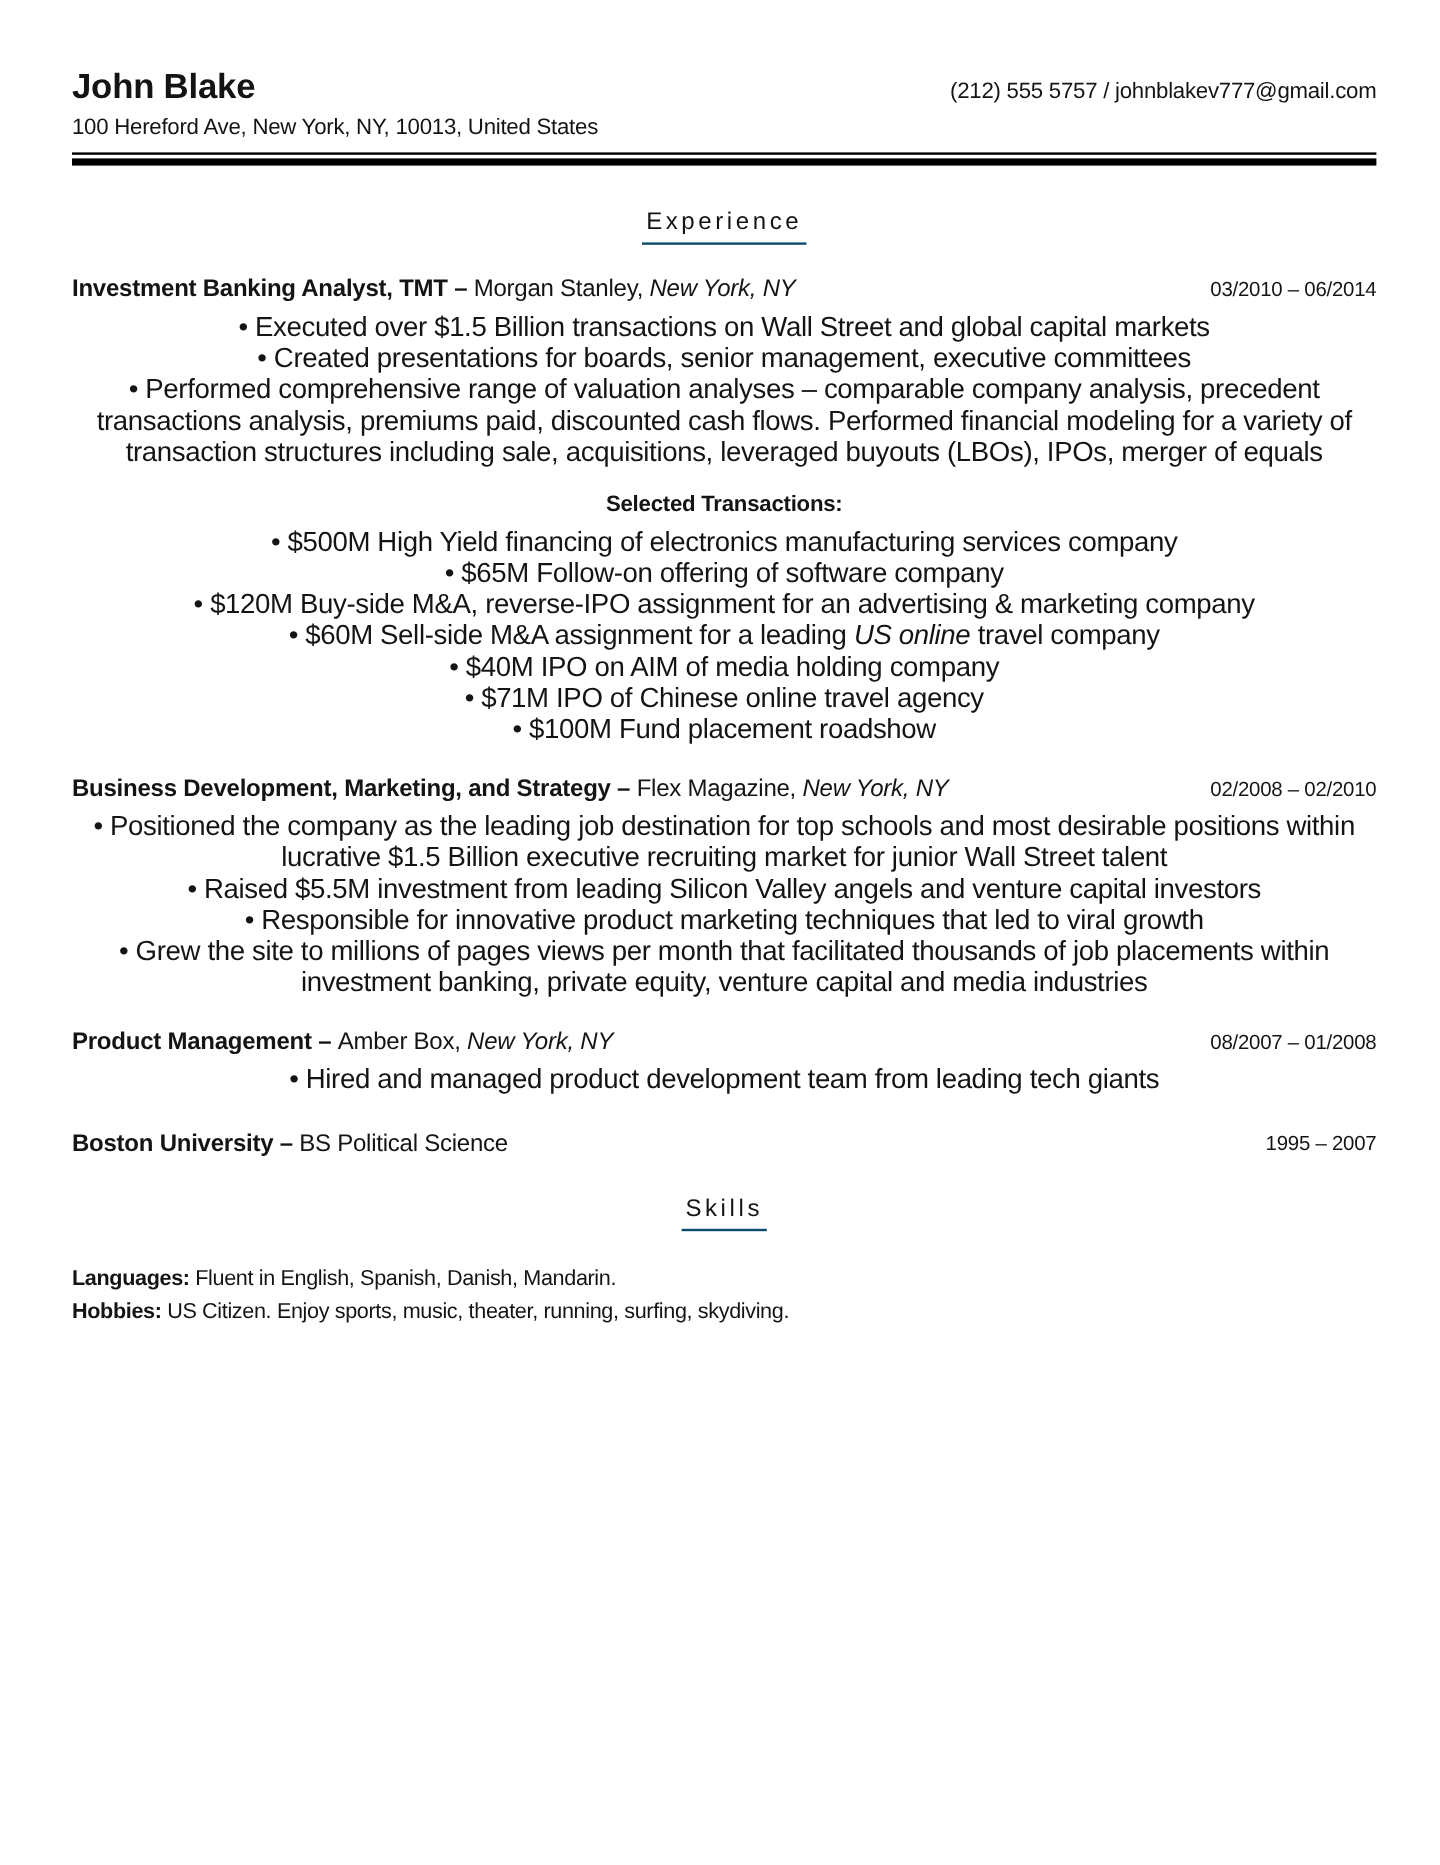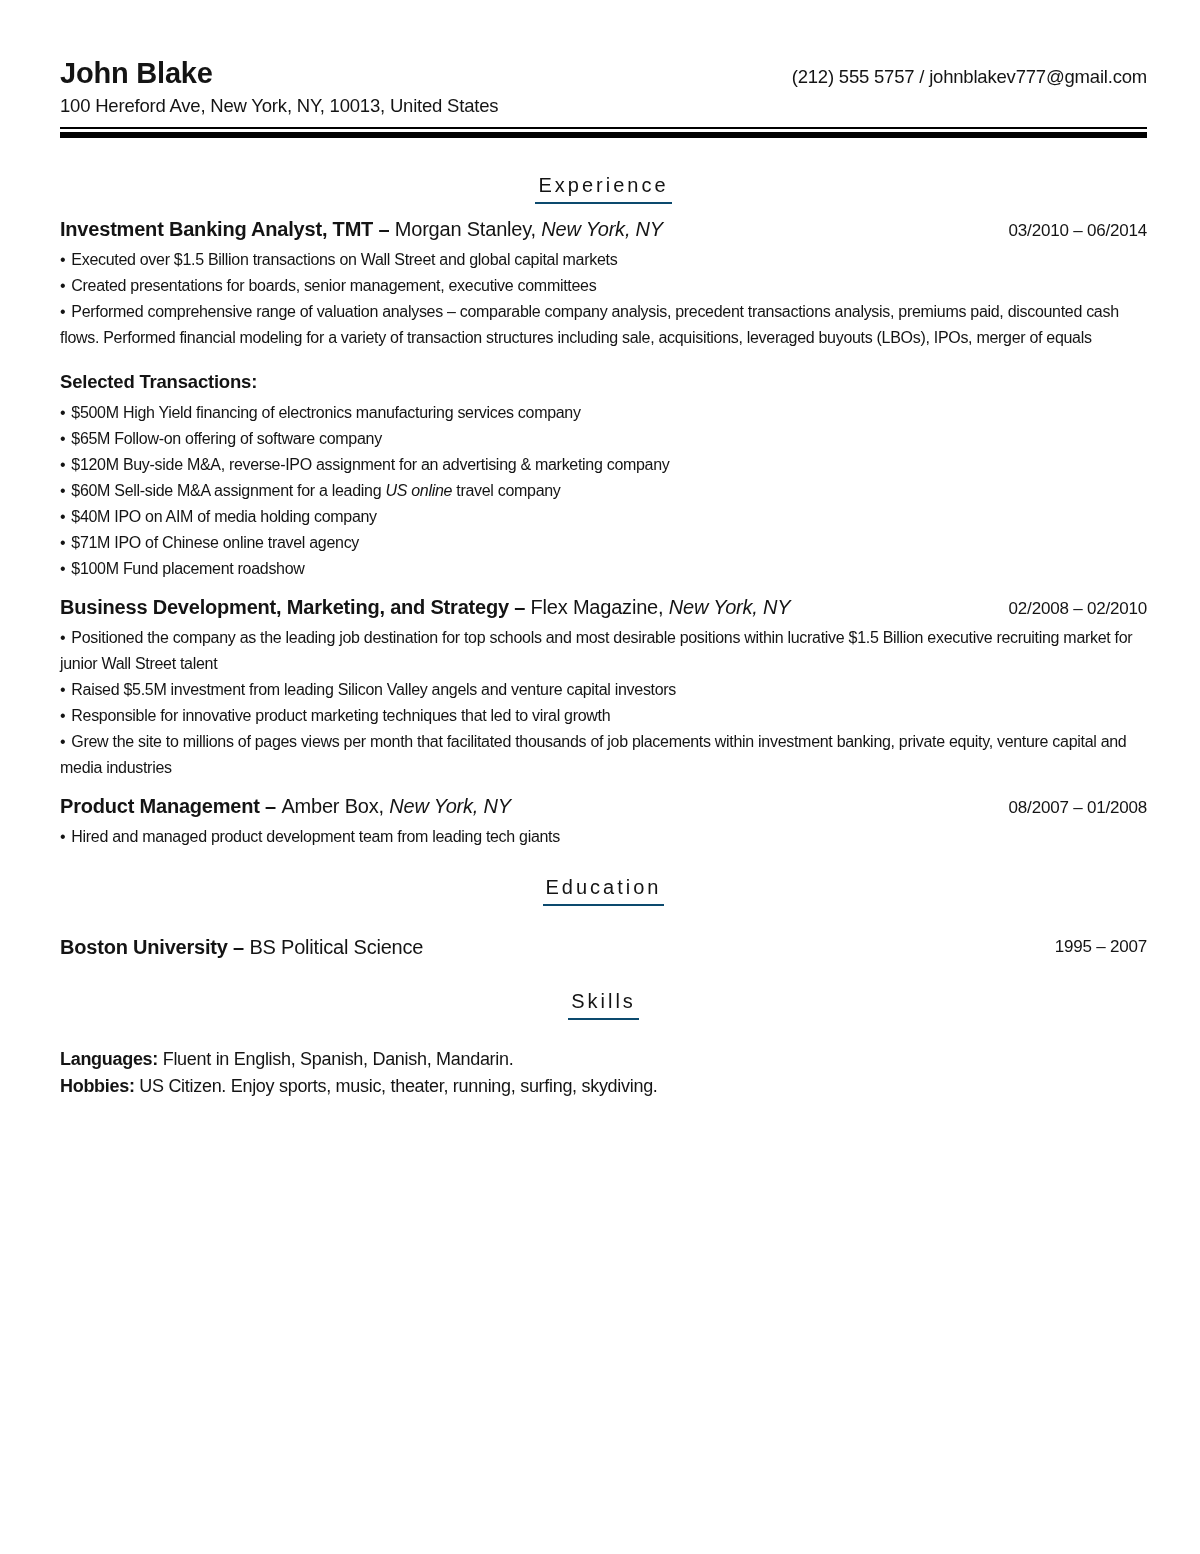--- a/index.html
+++ b/index.html
@@ -29,30 +29,30 @@
   .mt-skl { margin-top: 30px; }
   .section-title {
     display: inline-block;
     font-size: 20px; font-weight: normal;
     letter-spacing: 3px;
     padding: 0 3px 5px 3px;
     border-bottom: 2px solid #0c4a6e;
   }
 
   
-  .job { margin-top: 12px; }
+  .job { margin-top: 24px; text-align: center; }
   .job-head { display: flex; justify-content: space-between; align-items: baseline; }
   .job-title { font-size: 20px; line-height: 26px; white-space: pre-wrap; letter-spacing: -0.2px; }
   .b { font-weight: bold; }
   .i { font-style: italic; }
   .dates { font-size: 17px; letter-spacing: -0.2px; white-space: pre; padding-left: 20px; }
 
   .bullets { margin-top: 5px; }
   .bullet-line, .body-line {
-    font-size: 16px; line-height: 26px;
+    font-size: 23px; line-height: 26px;
     letter-spacing: -0.3px;
     white-space: pre-wrap;
   }
   .bchar { margin-right: 6px; }
   .sub-heading {
     font-size: 18.5px; font-weight: bold;
     line-height: 26px; margin-top: 18px;
     letter-spacing: -0.2px;
   }
 
@@ -126,23 +126,20 @@
   <section class="job">
     <div class="job-head">
       <div class="job-title"><span class="b">Product Management – </span><span>Amber Box, </span><span class="i">New York, NY</span></div>
       <div class="dates">08/2007 – 01/2008</div>
     </div>
     <div class="bullets">
       <div class="bullet-line"><span class="bchar">•</span><span>Hired and managed product development team from leading tech giants</span></div>
     </div>
   </section>
 
-  <div class="section-title-wrap mt-edu">
-    <h2 class="section-title">Education</h2>
-  </div>
 
   <div class="edu-row">
     <div class="edu-title"><span class="b">Boston University – </span><span>BS Political Science</span></div>
     <div class="dates">1995 – 2007</div>
   </div>
 
   <div class="section-title-wrap mt-skl">
     <h2 class="section-title">Skills</h2>
   </div>
 

